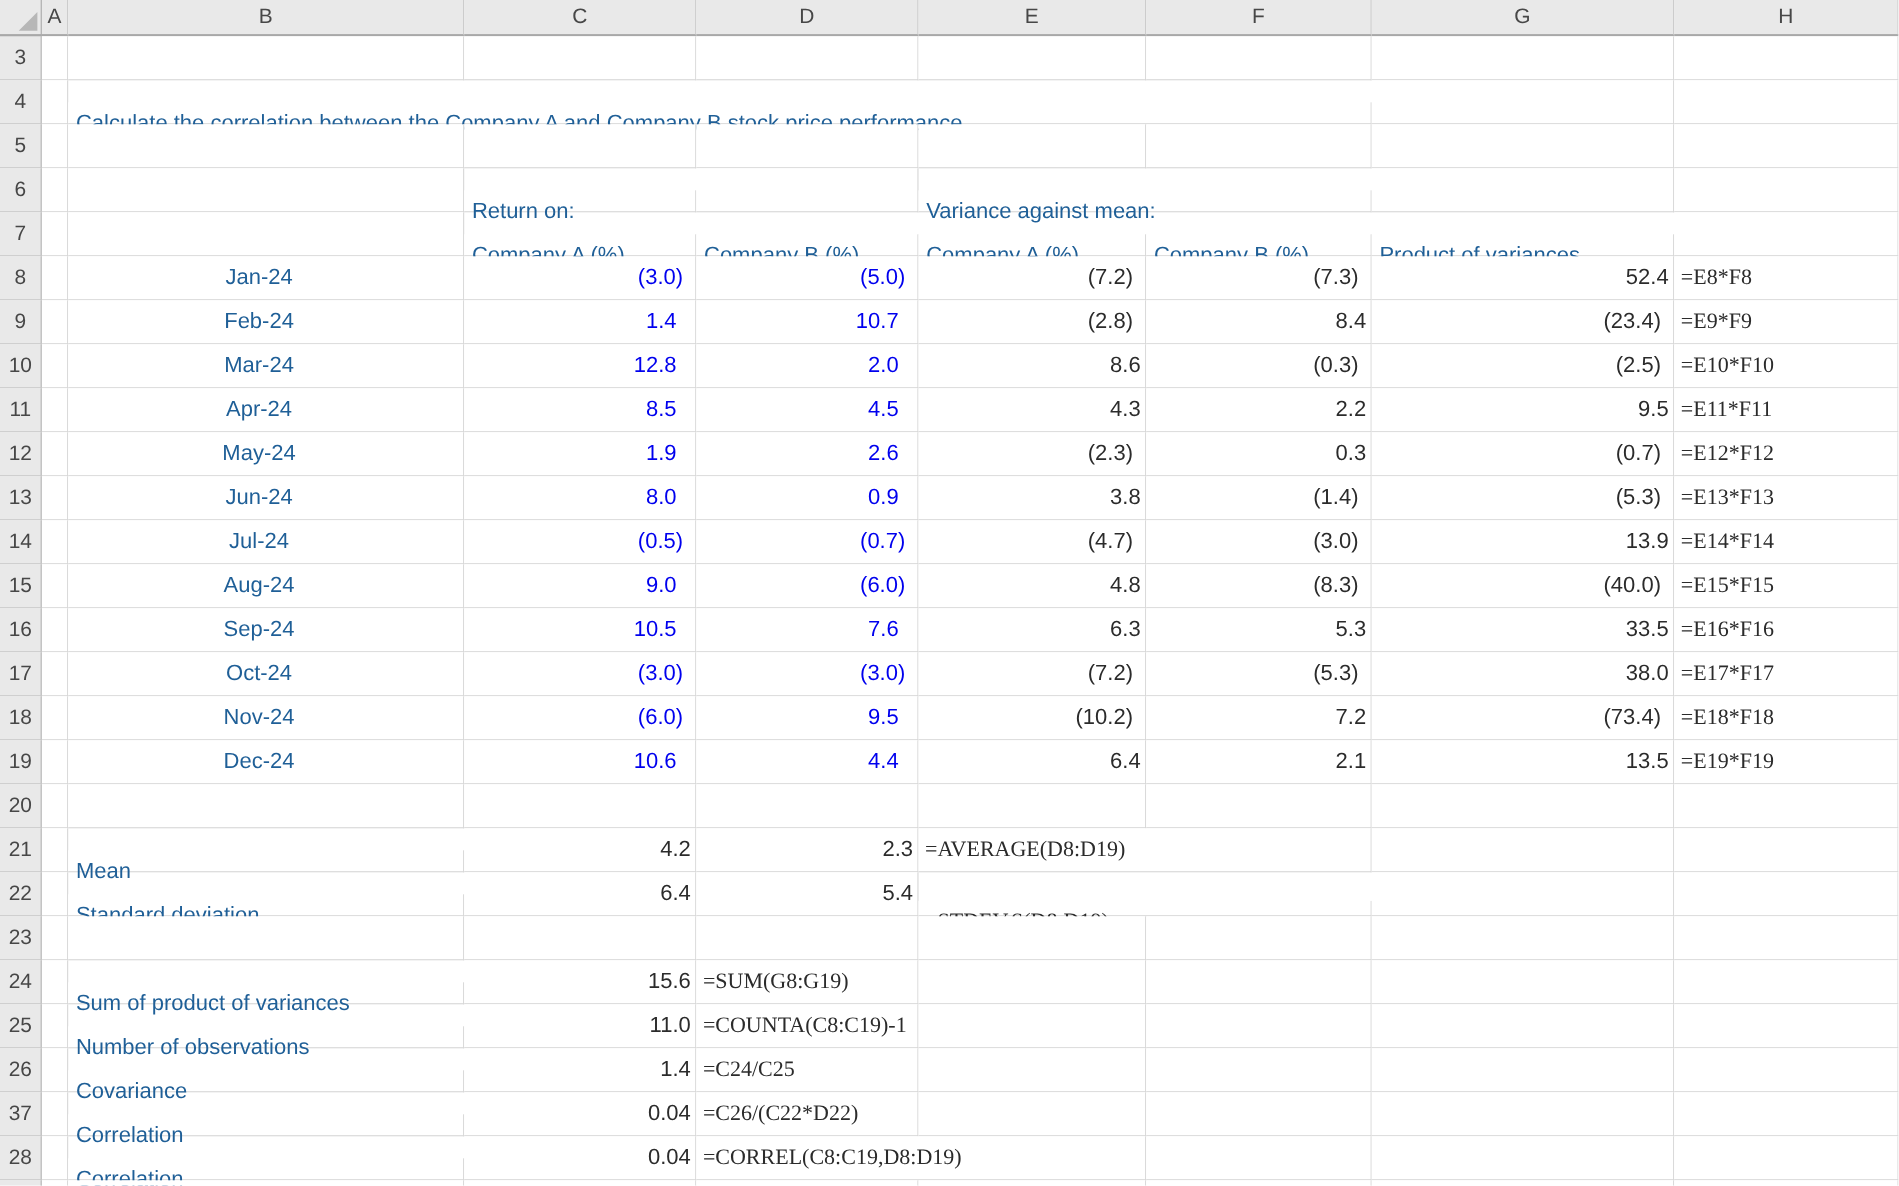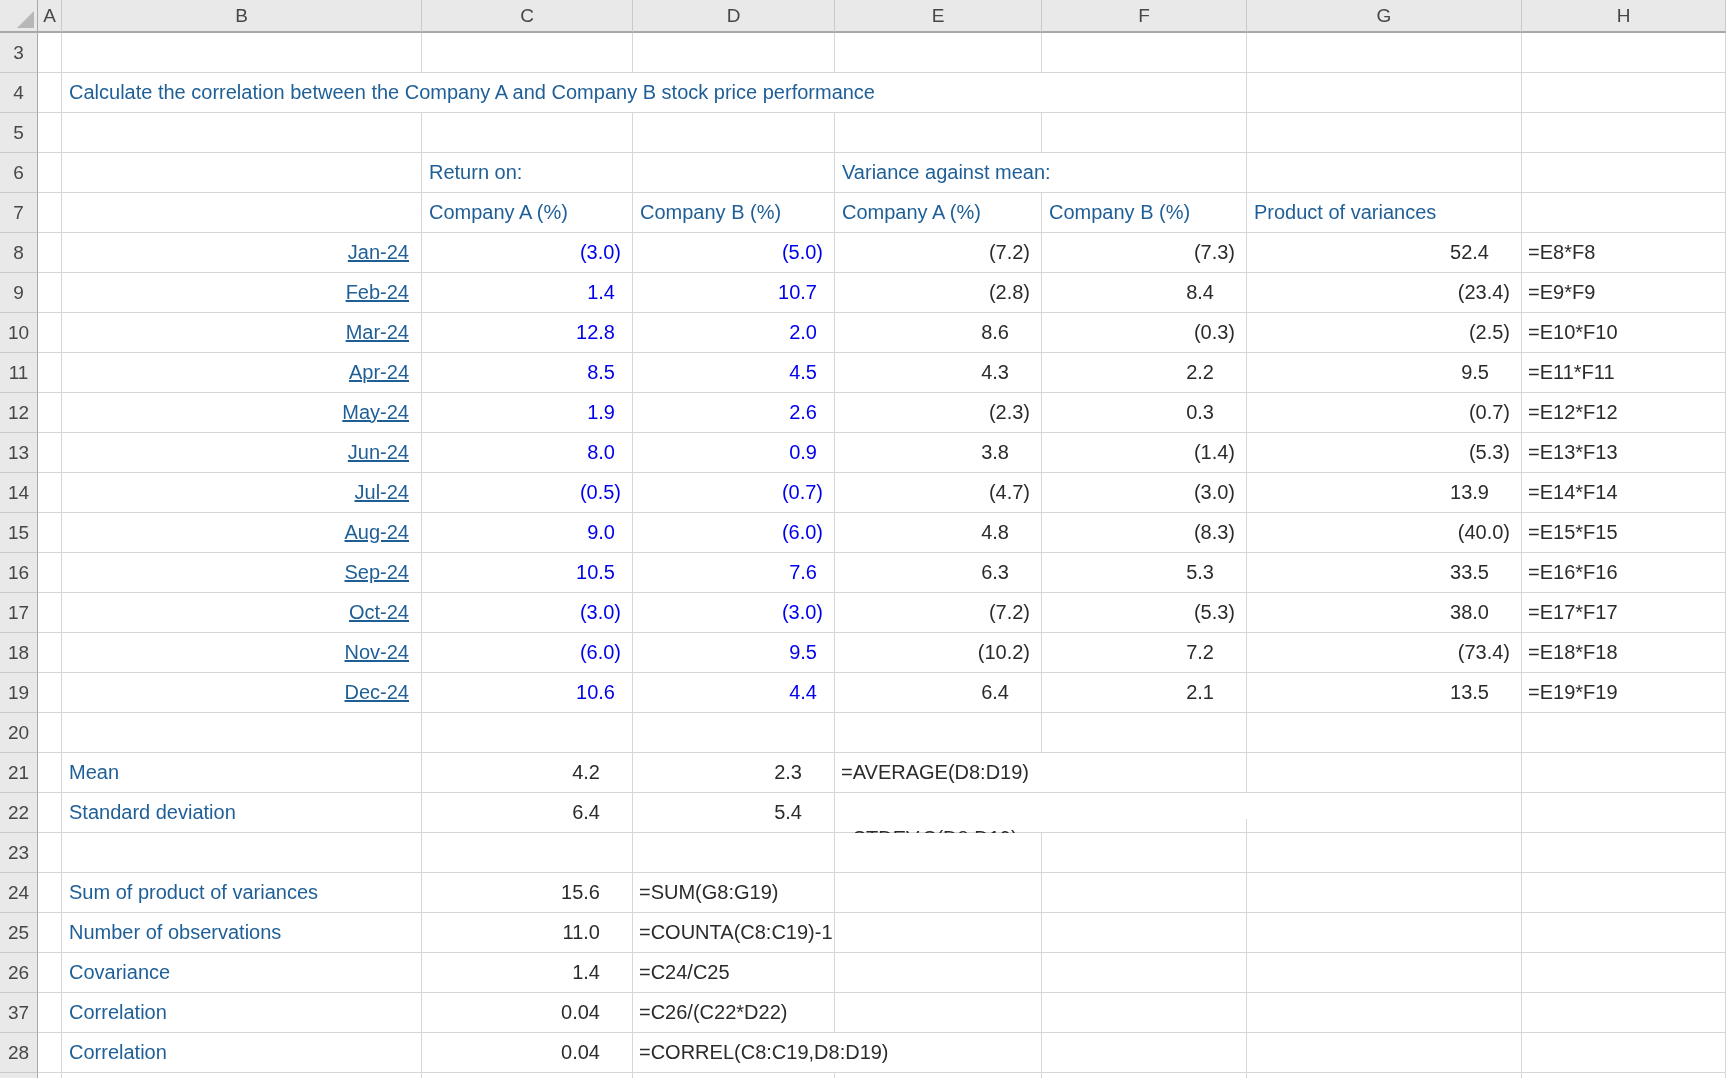--- a/index.html
+++ b/index.html
@@ -60,26 +60,26 @@
   }
   .cell{
     border-right:1px solid var(--gridline);
     border-bottom:1px solid var(--gridline);
     box-sizing:border-box;
     line-height:39px;
     white-space:nowrap;
     overflow:visible;
     background:#fff;
   }
-  .t-label  {color:var(--label-blue); text-align:left;  padding-left:7px;}
-  .t-month  {color:var(--label-blue); text-align:right; padding-right:12px;text-decoration:underline;}
+  .t-label  {color:var(--label-blue); text-align:left;  padding-left:7px;margin-top:20px;}
+  .t-month  {color:var(--label-blue); text-align:center; padding-right:12px;}
   .t-input  {color:var(--input-blue); text-align:right; padding-right:17px;}
-  .t-num    {color:var(--value-black);text-align:right; padding-right:32px;}
+  .t-num    {color:var(--value-black);text-align:right; padding-right:4px;}
   .t-input.neg,.t-num.neg{padding-right:11px;}
-  .t-formula{color:var(--value-black);text-align:left;  padding-left:6px;}
+  .t-formula{color:var(--value-black);text-align:left;  padding-left:6px;font-family:Liberation Serif, serif;}
 </style>
 </head>
 <body>
 
 <div class="sheet">
     <div class="hd corner">
       <div class="tri"></div>
     </div>
     <div class="hd">A</div>
     <div class="hd">B</div>

